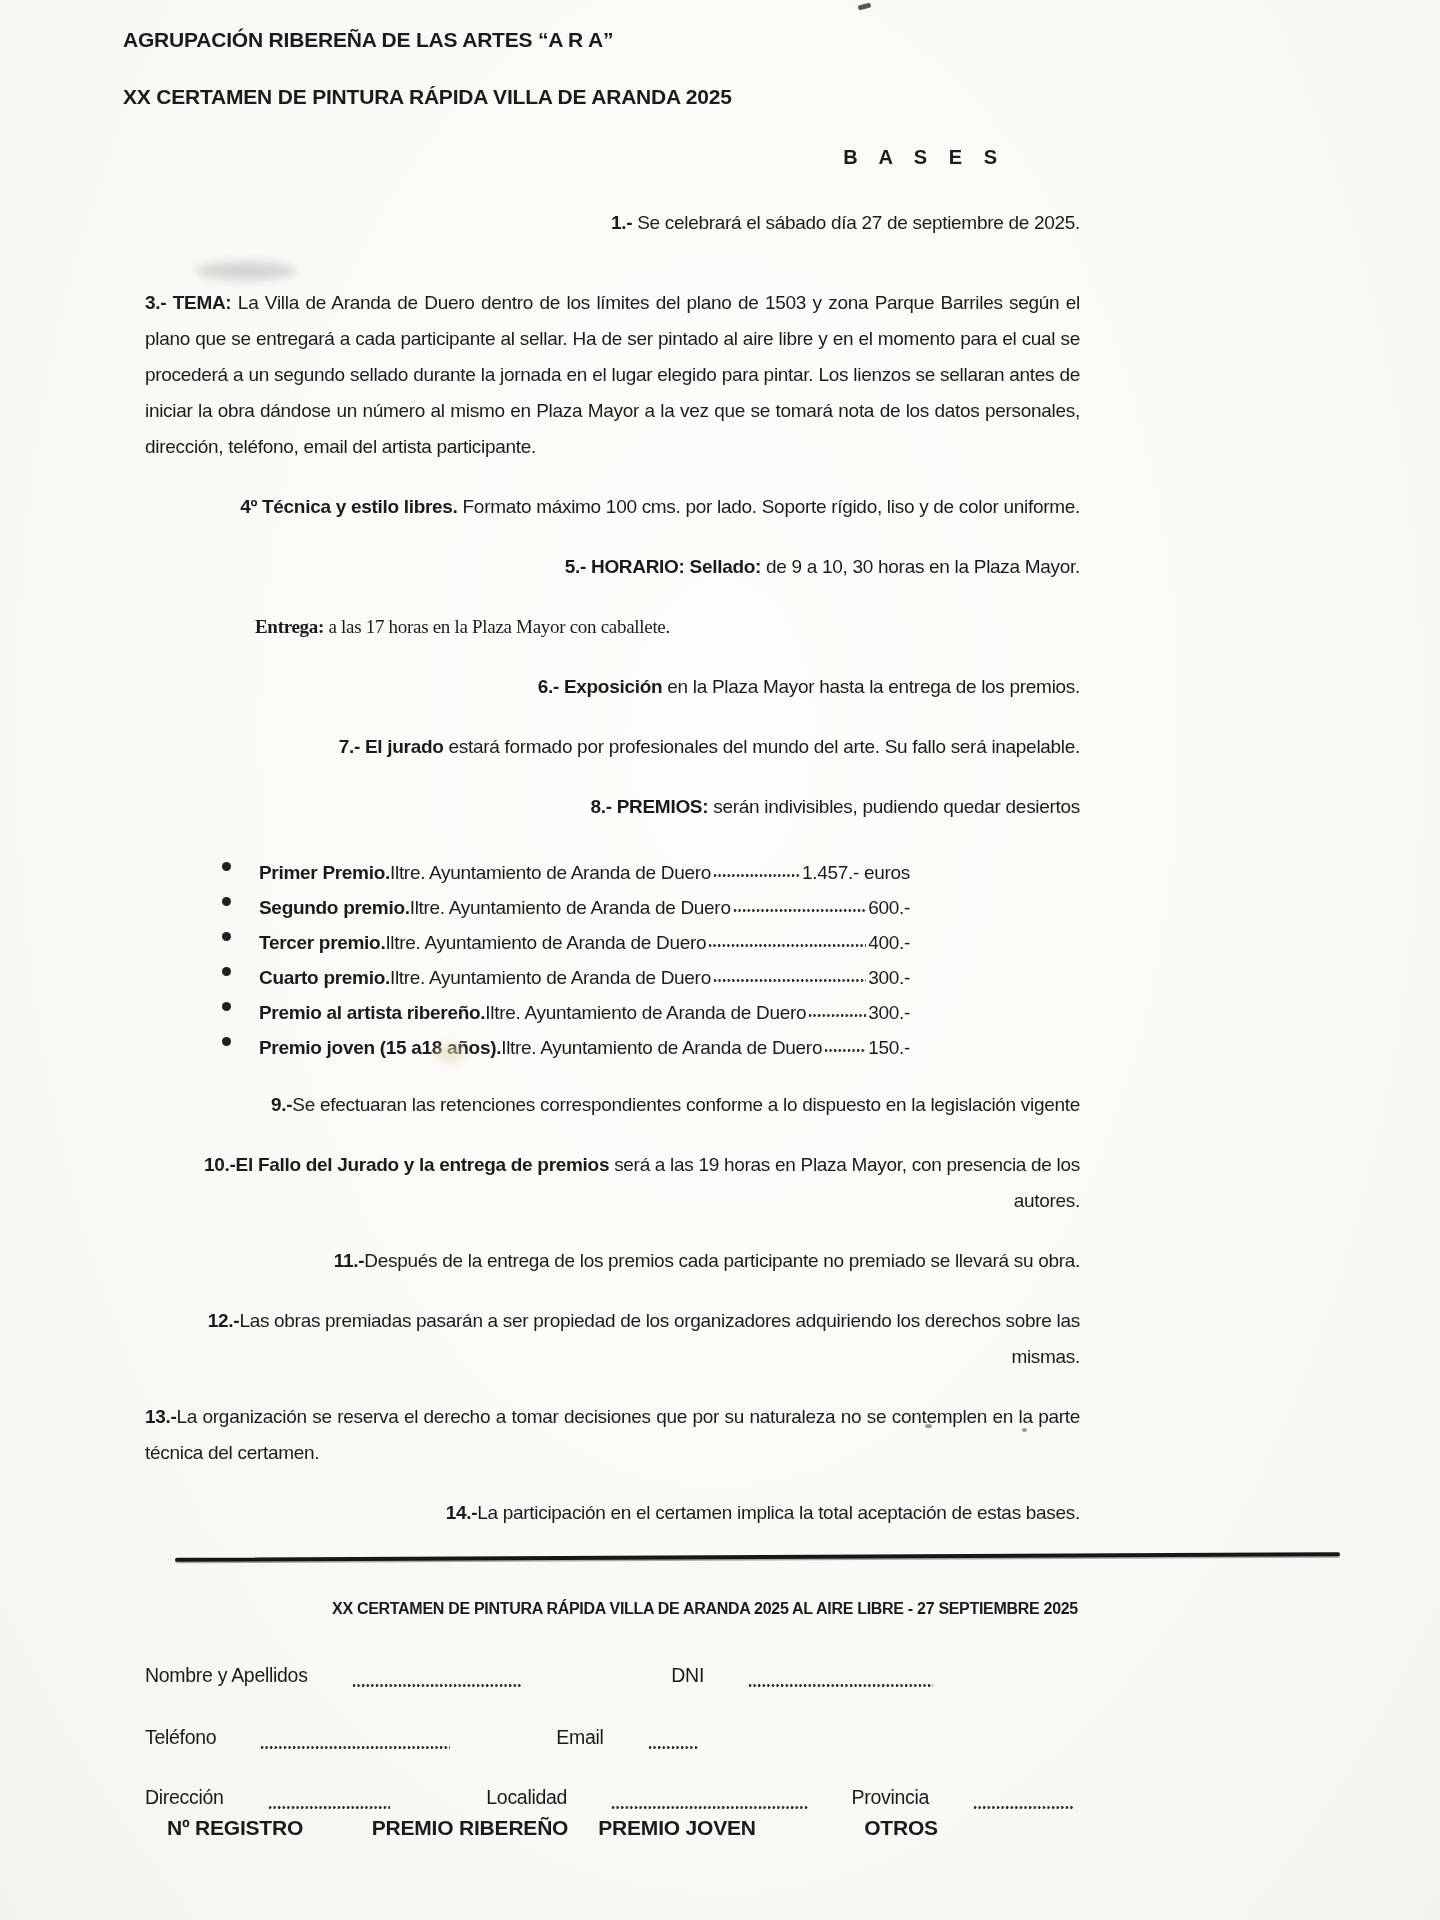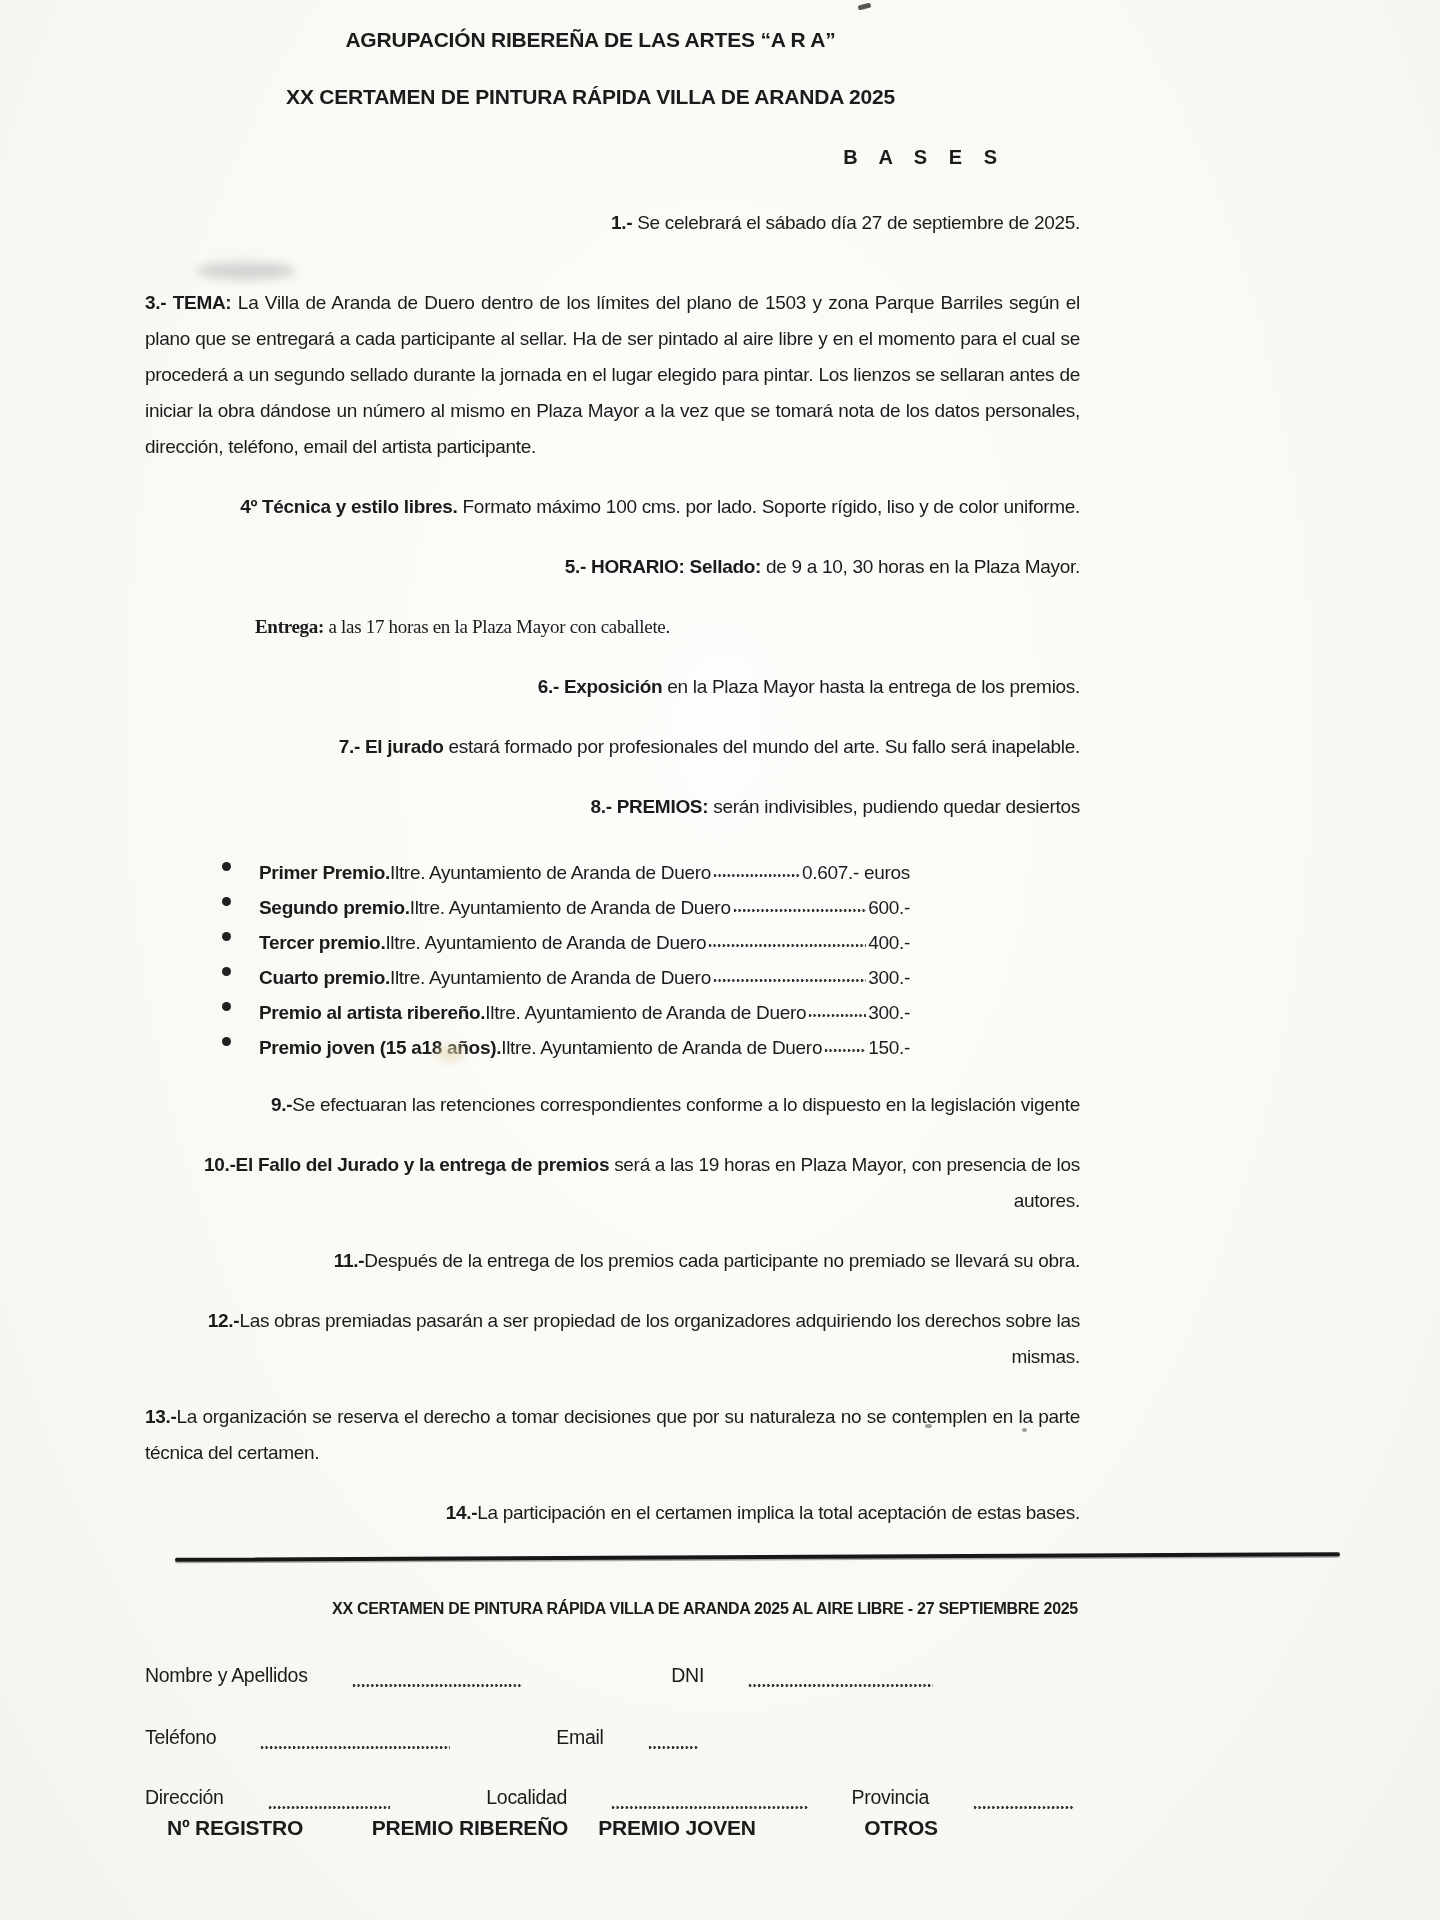--- a/index.html
+++ b/index.html
@@ -8,21 +8,21 @@
     background:radial-gradient(ellipse at 50% 38%, #fdfdfb 0%, #f8f7f3 72%, #f3f2ec 100%);
     font-family:"Liberation Sans", sans-serif;
     color:#1b1b1b;
     -webkit-font-smoothing:antialiased;
   }
   .page{position:relative;width:1440px;height:1920px;}
 
   
   .doc-header{padding-top:22px;transform:translateX(-22px);}
   .h-org,.h-title{
-    width:935px;margin-left:145px;text-align:center;
+    width:935px;margin-left:145px;
     font-weight:700;font-size:21px;line-height:35px;letter-spacing:-0.2px;
   }
   .h-org{margin-bottom:22px;}
   .h-title{margin-bottom:26px;}
   .h-bases{
     width:935px;margin-left:145px;text-align:right;transform:translateX(-53px);
     font-weight:700;font-size:20px;letter-spacing:8px;line-height:35px;
   }
 
   
@@ -140,21 +140,21 @@
 
     <p class="rule noj"><b>7.- El jurado</b><span> estará formado por profesionales del mundo del arte. Su fallo será inapelable.</span></p>
 
     <p class="rule noj"><b>8.- PREMIOS:</b><span> serán indivisibles, pudiendo quedar desiertos</span></p>
 
     <ul class="prizes">
       <li class="prize">
           <span class="p-name">Primer Premio.</span>
           <span> Iltre. Ayuntamiento de Aranda de Duero</span>
           <span class="leader"></span>
-          <span class="p-amount">0.607.- euros</span>
+          <span class="p-amount">1.457.- euros</span>
         </li>
       <li class="prize">
           <span class="p-name">Segundo premio.</span>
           <span> Iltre. Ayuntamiento de Aranda de Duero</span>
           <span class="leader"></span>
           <span class="p-amount">600.-</span>
         </li>
       <li class="prize">
           <span class="p-name">Tercer premio.</span>
           <span> Iltre. Ayuntamiento de Aranda de Duero</span>

